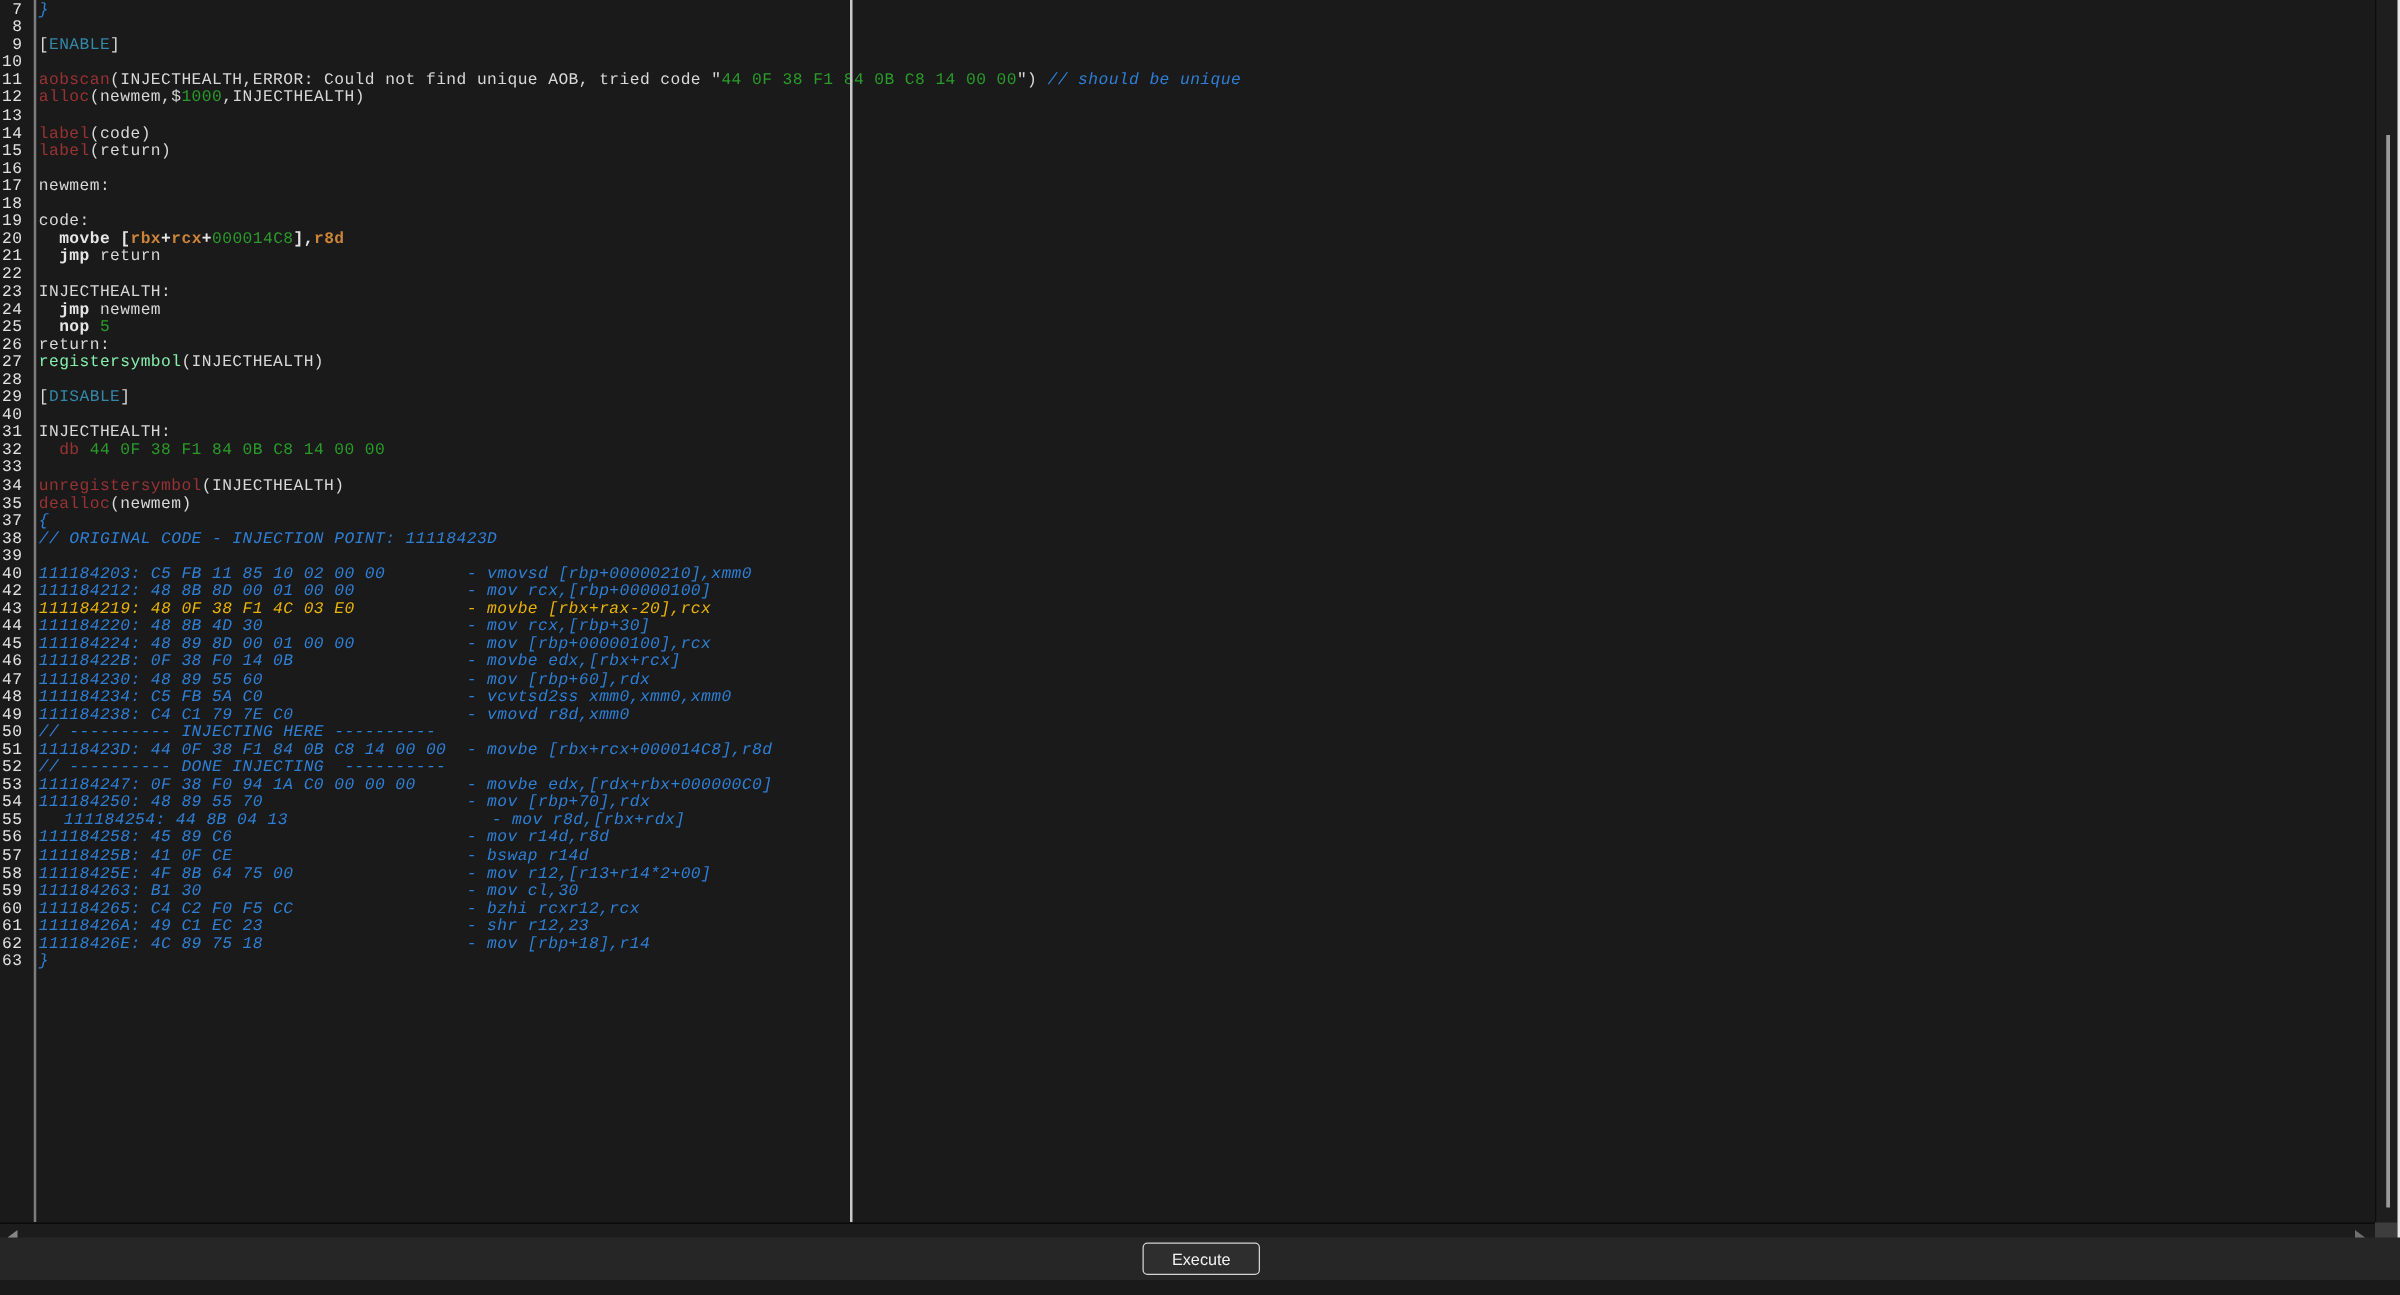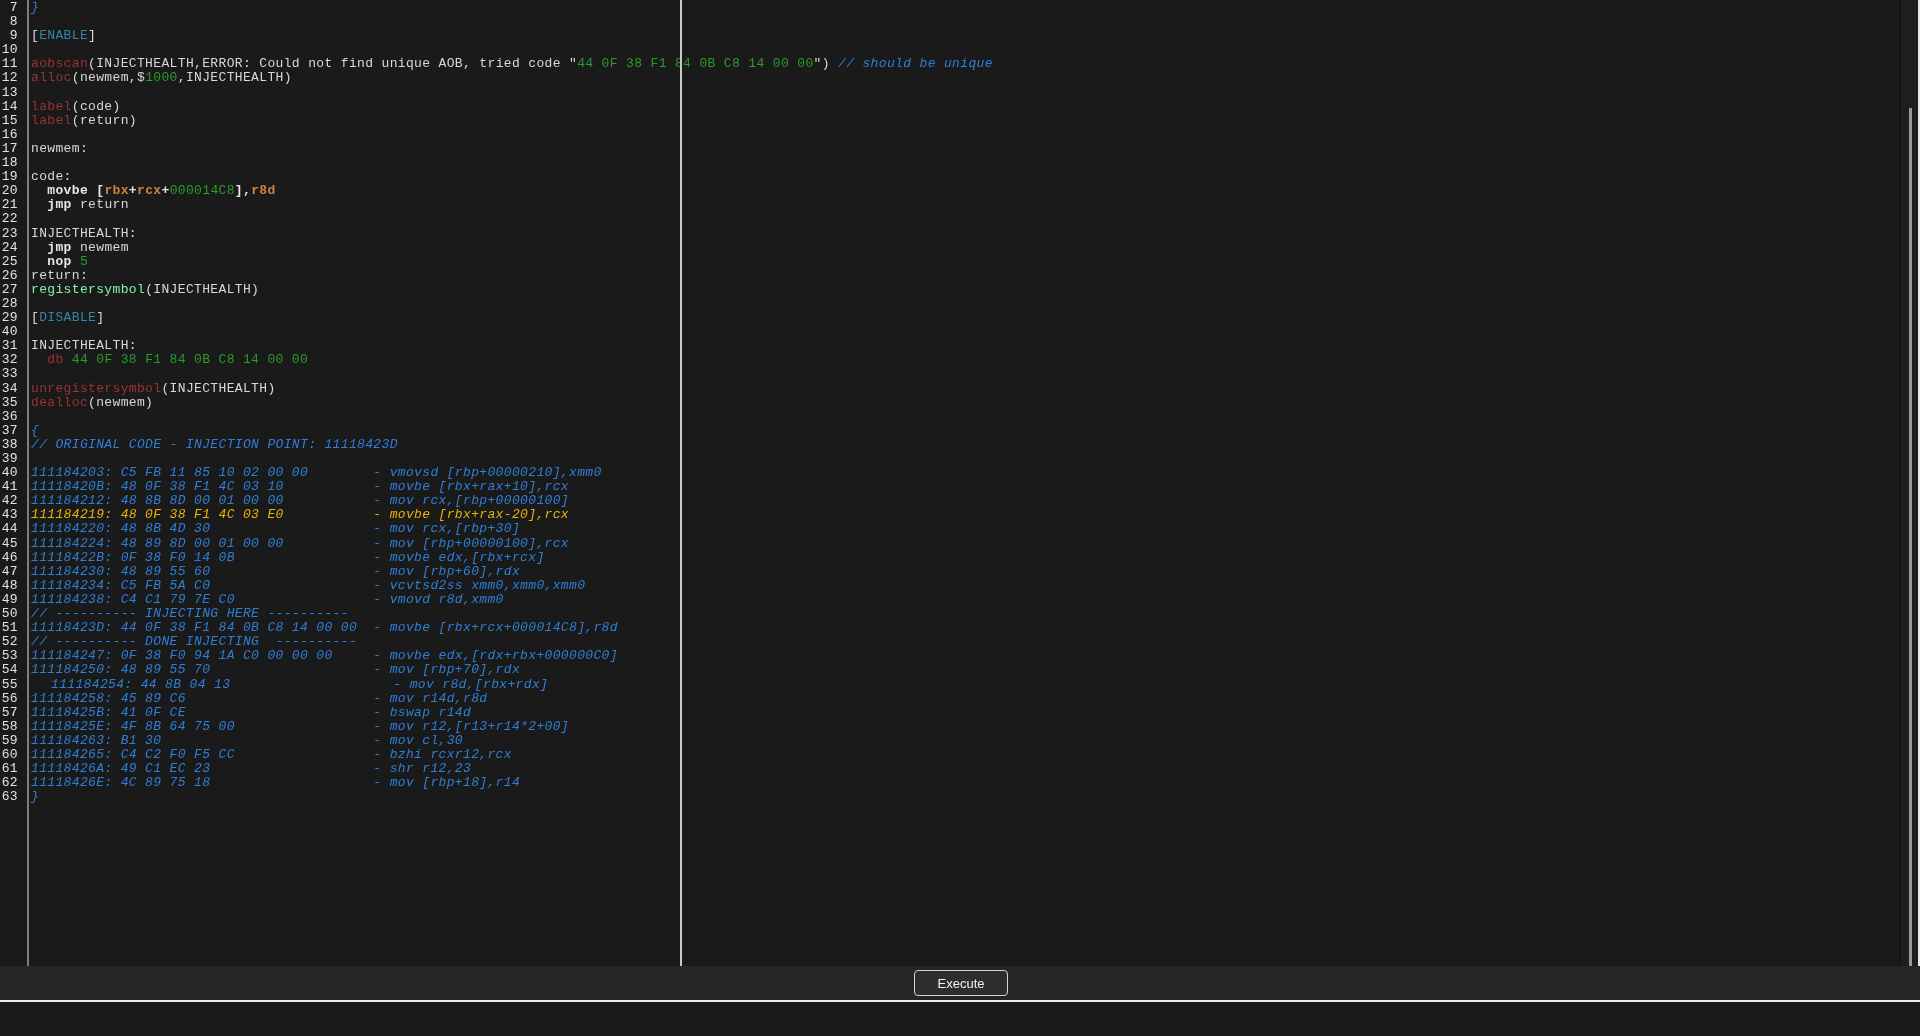--- a/index.html
+++ b/index.html
@@ -18,21 +18,21 @@
   .vscroll { position:absolute; left:1900px; top:0; width:18px; height:978px; background:#1e1e1e; border-left:1px solid #0d0d0d; box-sizing:border-box; }
   .vthumb { position:absolute; left:8px; top:108px; width:3px; height:858px; background:var(--scrollbar-thumb,#9a9a9a); }
   .hscroll { position:absolute; left:0; top:978px; width:1900px; height:22px; background:#1c1c1c; border-top:1px solid #060606; box-sizing:border-box; }
   .arrow-left { position:absolute; left:6px; top:5px; width:0; height:0;
     border-top:6px solid transparent; border-bottom:6px solid transparent; border-right:8px solid #868686; }
   .arrow-right { position:absolute; left:1884px; top:5px; width:0; height:0;
     border-top:6px solid transparent; border-bottom:6px solid transparent; border-left:8px solid #6f6f6f; }
   .corner { position:absolute; left:1900px; top:978px; width:18px; height:22px; background:#3d3d3d; }
   .right-border { position:absolute; left:1918px; top:0; width:2px; height:1002px; background:#e8e8e8; }
   .separator { position:absolute; left:0; top:1000px; width:1920px; height:2px; background:var(--separator,#efefef); }
-  .footer { position:absolute; left:0; top:966px; width:1920px; height:34px; background:var(--footer-bg,#262626);text-align:center; }
+  .footer { position:absolute; left:0; top:990px; width:1920px; height:34px; background:var(--footer-bg,#262626);text-align:center; }
   .execute {
     position:absolute; left:914px; top:4px; width:94px; height:26px; box-sizing:border-box;
     background:#2e2e2e; border:1px solid #d4d4d4; border-radius:4px;
     color:#f2f2f2; font-family:"Liberation Sans", sans-serif; font-size:13px;
     display:flex; align-items:center; justify-content:center; cursor:pointer;
   }
 </style>
 </head>
 <body>
 
@@ -150,42 +150,34 @@
         </div>
         <div class="row">
           <span class="ln">34</span>
           <span class="tx"><span style="color: rgb(153, 51, 51);">unregistersymbol</span><span style="color: rgb(216, 216, 216);">(INJECTHEALTH)</span></span>
         </div>
         <div class="row">
           <span class="ln">35</span>
           <span class="tx"><span style="color: rgb(153, 51, 51);">dealloc</span><span style="color: rgb(216, 216, 216);">(newmem)</span></span>
         </div>
         <div class="row">
-          <span class="ln">36</span>
-          <span class="tx"></span>
-        </div>
-        <div class="row">
           <span class="ln">37</span>
           <span class="tx"><span style="color: rgb(46, 127, 214); font-style: italic;">{</span></span>
         </div>
         <div class="row">
           <span class="ln">38</span>
           <span class="tx"><span style="color: rgb(46, 127, 214); font-style: italic;">// ORIGINAL CODE - INJECTION POINT: 11118423D</span></span>
         </div>
         <div class="row">
           <span class="ln">39</span>
           <span class="tx"></span>
         </div>
         <div class="row">
           <span class="ln">40</span>
           <span class="tx"><span style="color: rgb(46, 127, 214); font-style: italic;">111184203: C5 FB 11 85 10 02 00 00        - vmovsd [rbp+00000210],xmm0</span></span>
-        </div>
-        <div class="row">
-          <span class="ln">41</span>
-          <span class="tx"><span style="color: rgb(46, 127, 214); font-style: italic;">11118420B: 48 0F 38 F1 4C 03 10           - movbe [rbx+rax+10],rcx</span></span>
         </div>
         <div class="row">
           <span class="ln">42</span>
           <span class="tx"><span style="color: rgb(46, 127, 214); font-style: italic;">111184212: 48 8B 8D 00 01 00 00           - mov rcx,[rbp+00000100]</span></span>
         </div>
         <div class="row">
           <span class="ln">43</span>
           <span class="tx"><span style="color: #eab308; font-style: italic;">111184219: 48 0F 38 F1 4C 03 E0           - movbe [rbx+rax-20],rcx</span></span>
         </div>
         <div class="row">

